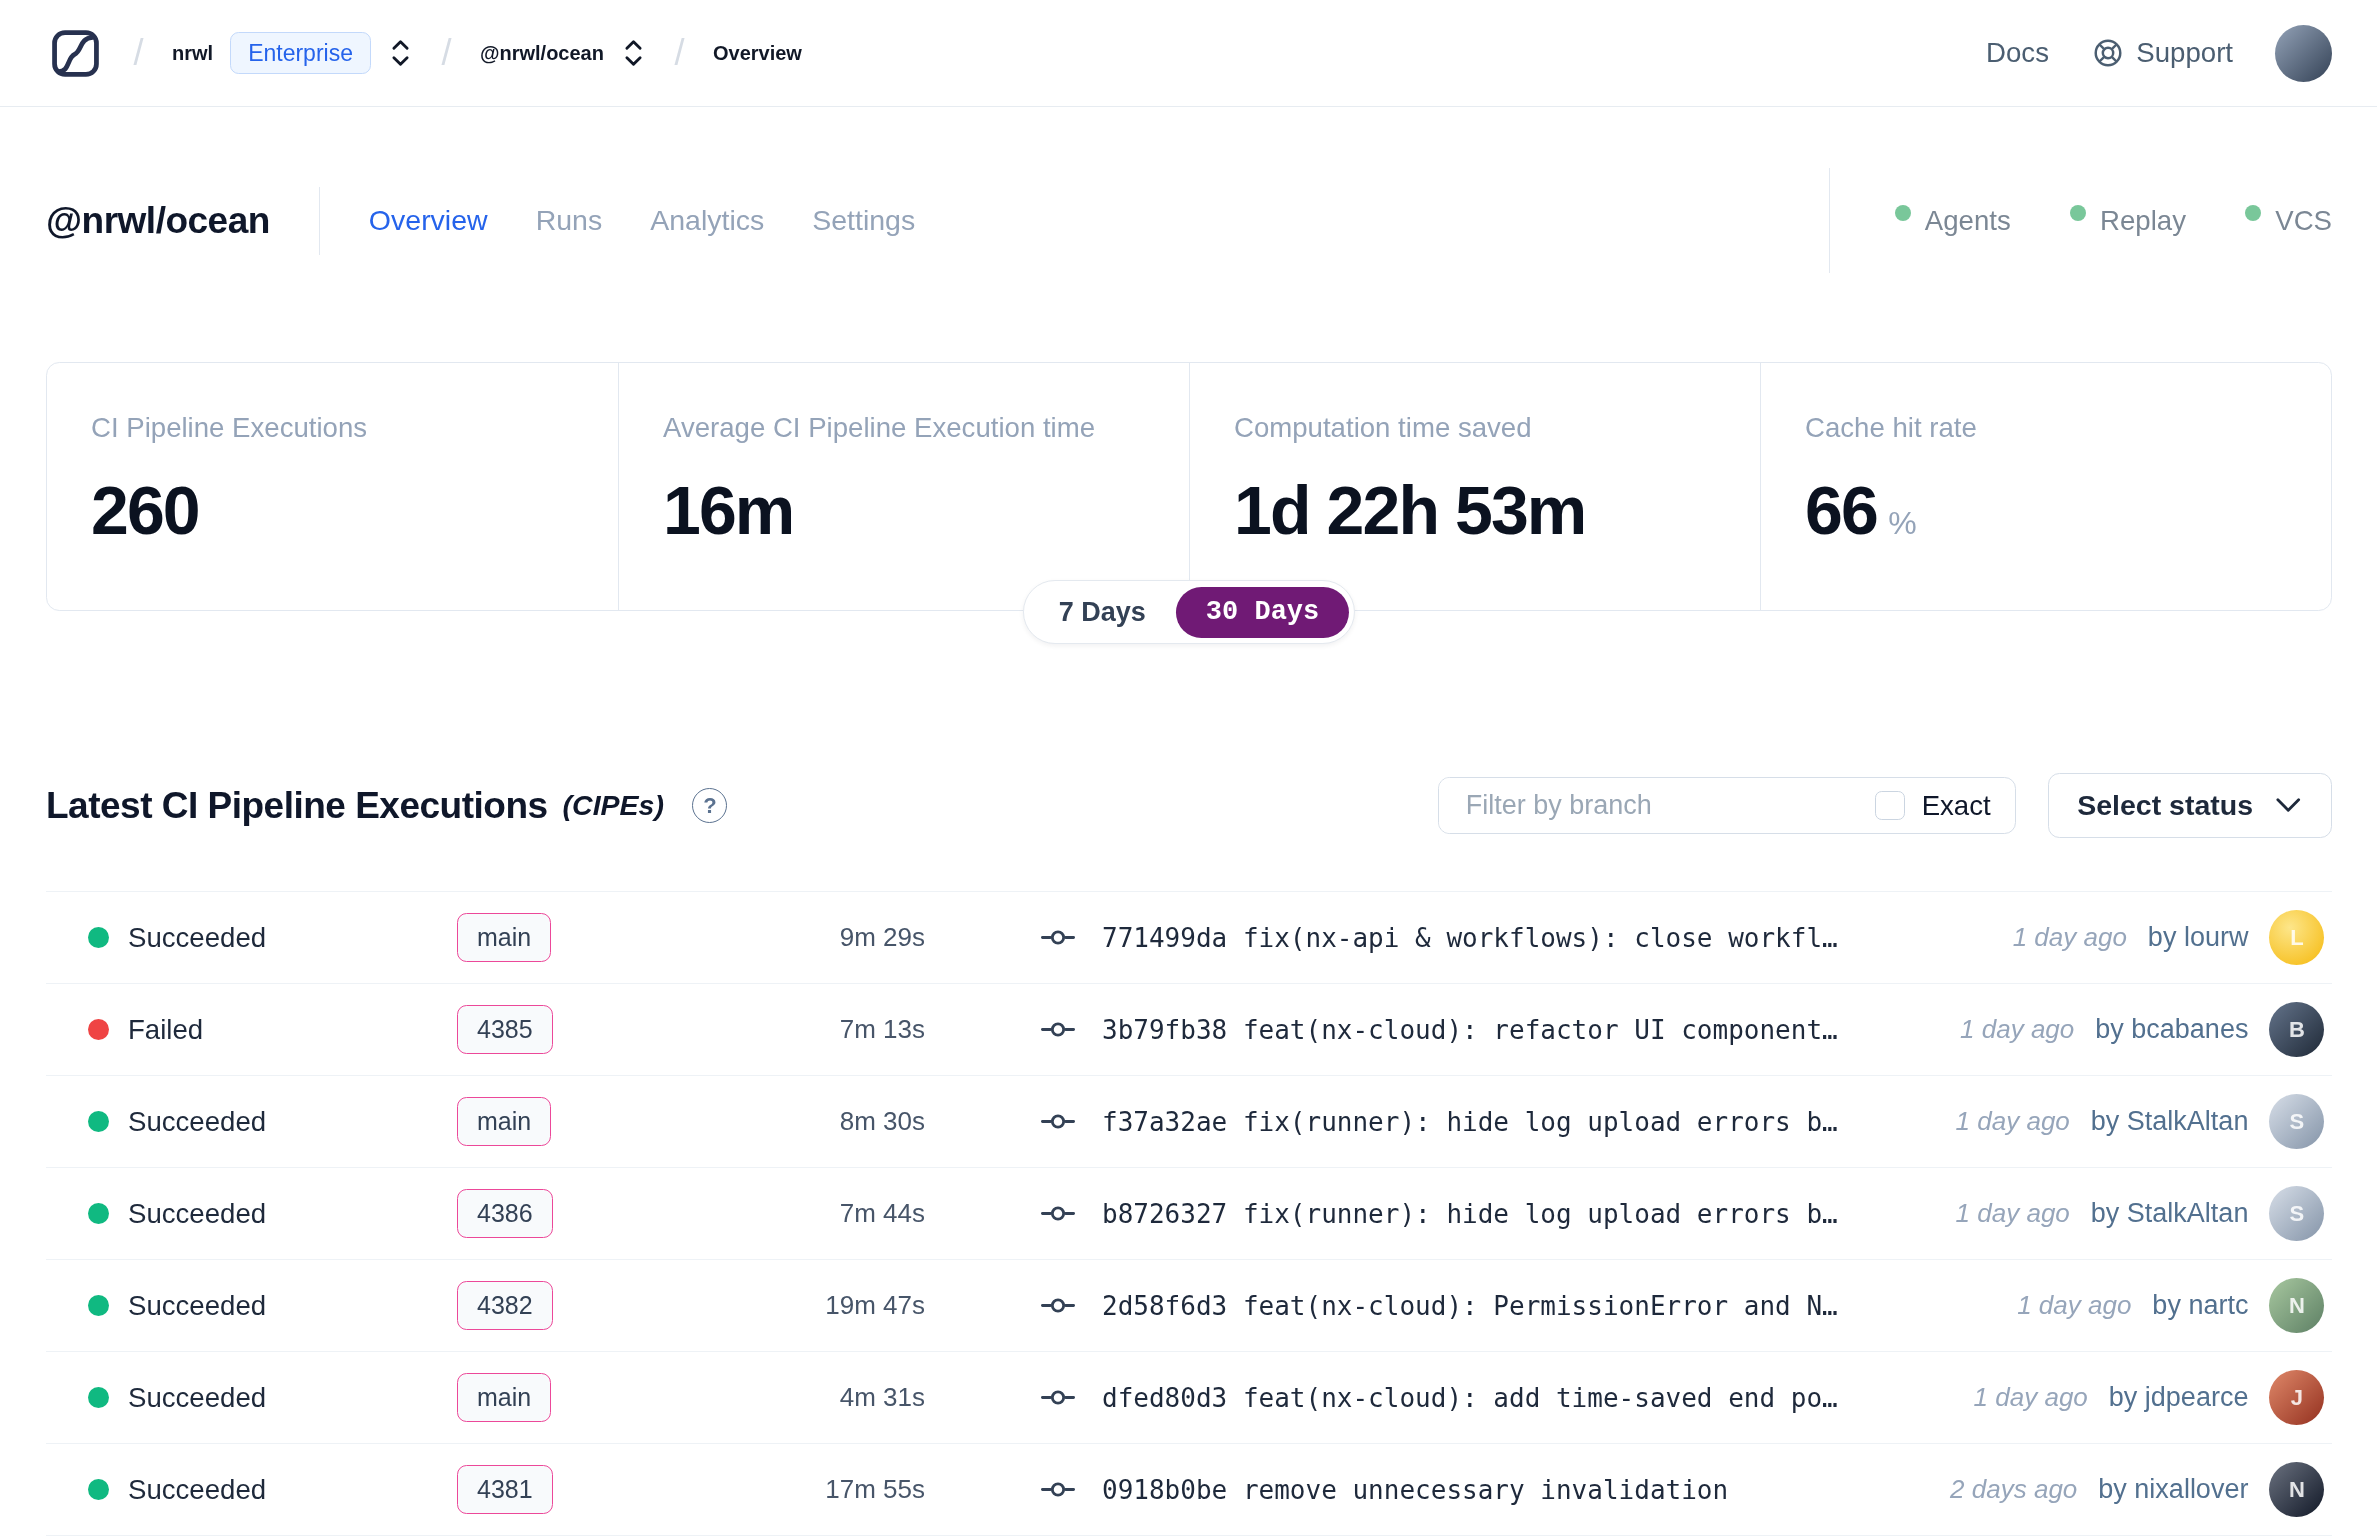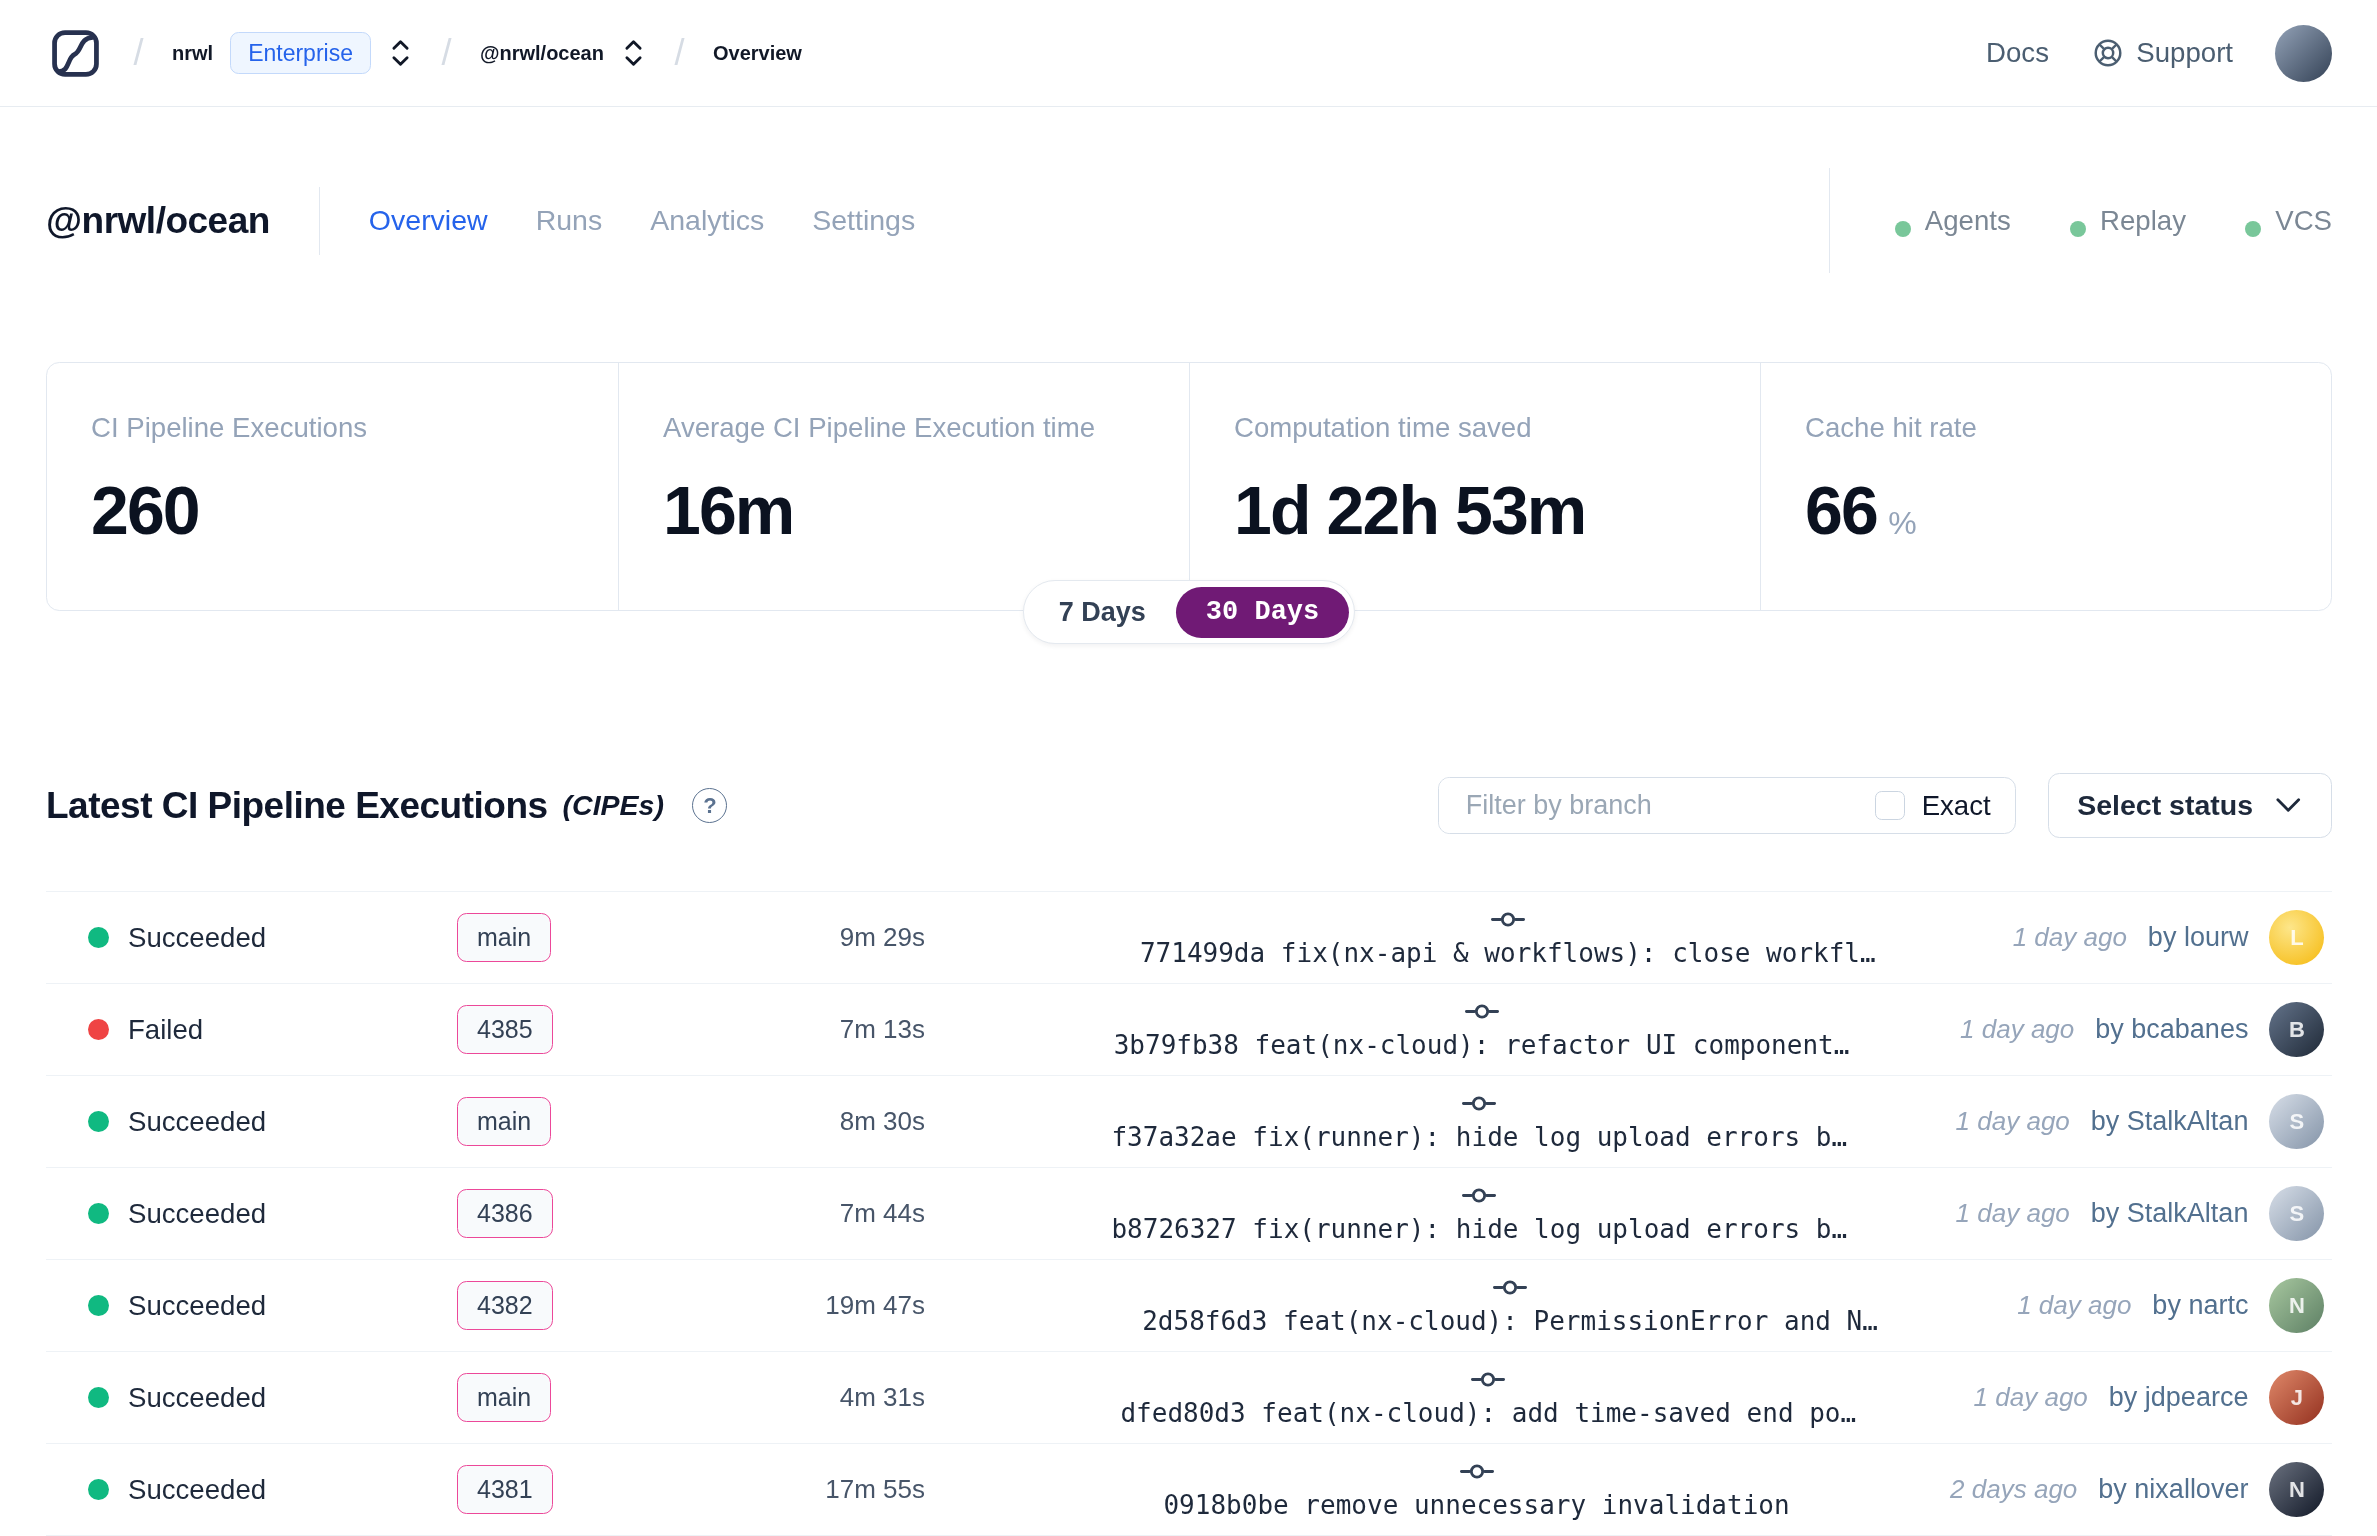--- a/index.html
+++ b/index.html
@@ -26,21 +26,21 @@
   
   .page-header { margin:61px 46px 0; display:flex; align-items:center; }
   .ws-title { font-size:37px; font-weight:700; letter-spacing:-0.5px; }
   .vdiv { width:1px; height:68px; background:#e2e8f0; margin:0 49px; }
   .tabs { display:flex; align-items:center; gap:48px; }
   .tab { font-size:28.5px; font-weight:500; color:#94a3b8; cursor:pointer; }
   .tab.active { color:#2563eb; }
   .hdr-right { margin-left:auto; display:flex; align-items:center; }
   .vdiv2 { width:1px; height:105px; background:#e2e8f0; margin-right:65px; }
   .indicators { display:flex; align-items:center; gap:59px; }
-  .indicator { display:flex; align-items:flex-end; gap:14.3px; cursor:pointer; }
+  .indicator { display:flex; align-items:flex-start; gap:14.3px; cursor:pointer; }
   .ind-dot { width:16px; height:16px; border-radius:50%; background:#79c79a; }
   .ind-label { font-size:27.6px; color:#7b8794; }
 
   
   .cards { margin:89px 46px 0; border:1px solid #e2e8f0; border-radius:13.3px;
     display:grid; grid-template-columns:repeat(4,1fr); position:relative; background:#fff; }
   .card { padding:49px 44px 61px; }
   .card + .card { border-left:1px solid #e2e8f0; }
   .card-label { font-size:27.6px; color:#94a3b8; }
   .card-value { margin-top:27px; font-size:68px; font-weight:800; letter-spacing:-1.9px;
@@ -78,22 +78,22 @@
   
   .cipe-table { margin:53px 46px 0; border-top:1px solid #eef2f6; }
   .row { display:grid; grid-template-columns:369px 314px 154px 1fr auto;
     align-items:center; height:92px; border-bottom:1px solid #eef2f6; padding:0 7.6px 0 42px; }
   .cell-status { display:flex; align-items:center; gap:19px; }
   .st-dot { width:21px; height:21px; border-radius:50%; flex:none; }
   .st-text { font-size:27.6px; font-weight:500; color:#1e293b; }
   .branch-badge { display:inline-block; padding:8.6px 19px; background:#f8fafc;
     border:1px solid #ec4899; border-radius:9.5px; font-size:25px; color:#334155; }
   .cell-dur { text-align:right; font-size:26px; color:#475569; }
-  .cell-commit { display:flex; align-items:center; gap:6px; padding-left:116px;
-    min-width:0; overflow:hidden; white-space:nowrap;flex-direction:column; }
+  .cell-commit { display:flex; align-items:center; gap:27px; padding-left:116px;
+    min-width:0; overflow:hidden; white-space:nowrap; }
   .commit-ico { flex:none; display:flex; }
   .commit-text { font-family:"DejaVu Sans Mono", monospace; font-size:26px; color:#1e293b;
     overflow:hidden; white-space:nowrap; }
   .cell-meta { display:flex; align-items:center; gap:21px; padding-left:38px; }
   .time-ago { font-size:26px; font-style:italic; color:#96a5ba; }
   .author { font-size:27px; font-weight:500; color:#52708f; }
   .avatar-row { width:55px; height:55px; font-size:22px; }
 </style>
 </head>
 <body>

